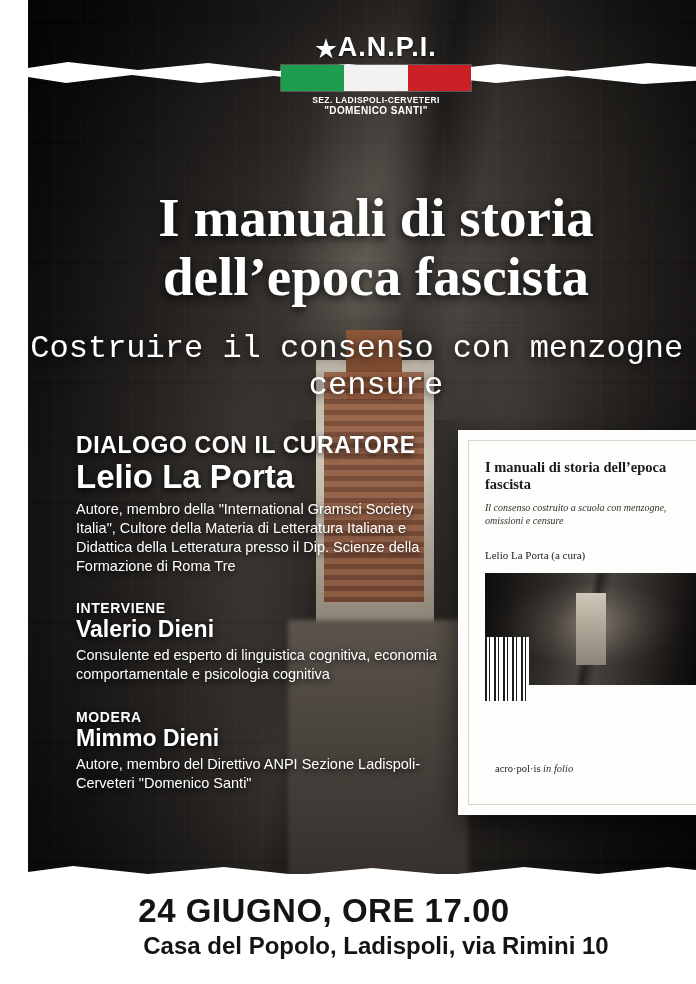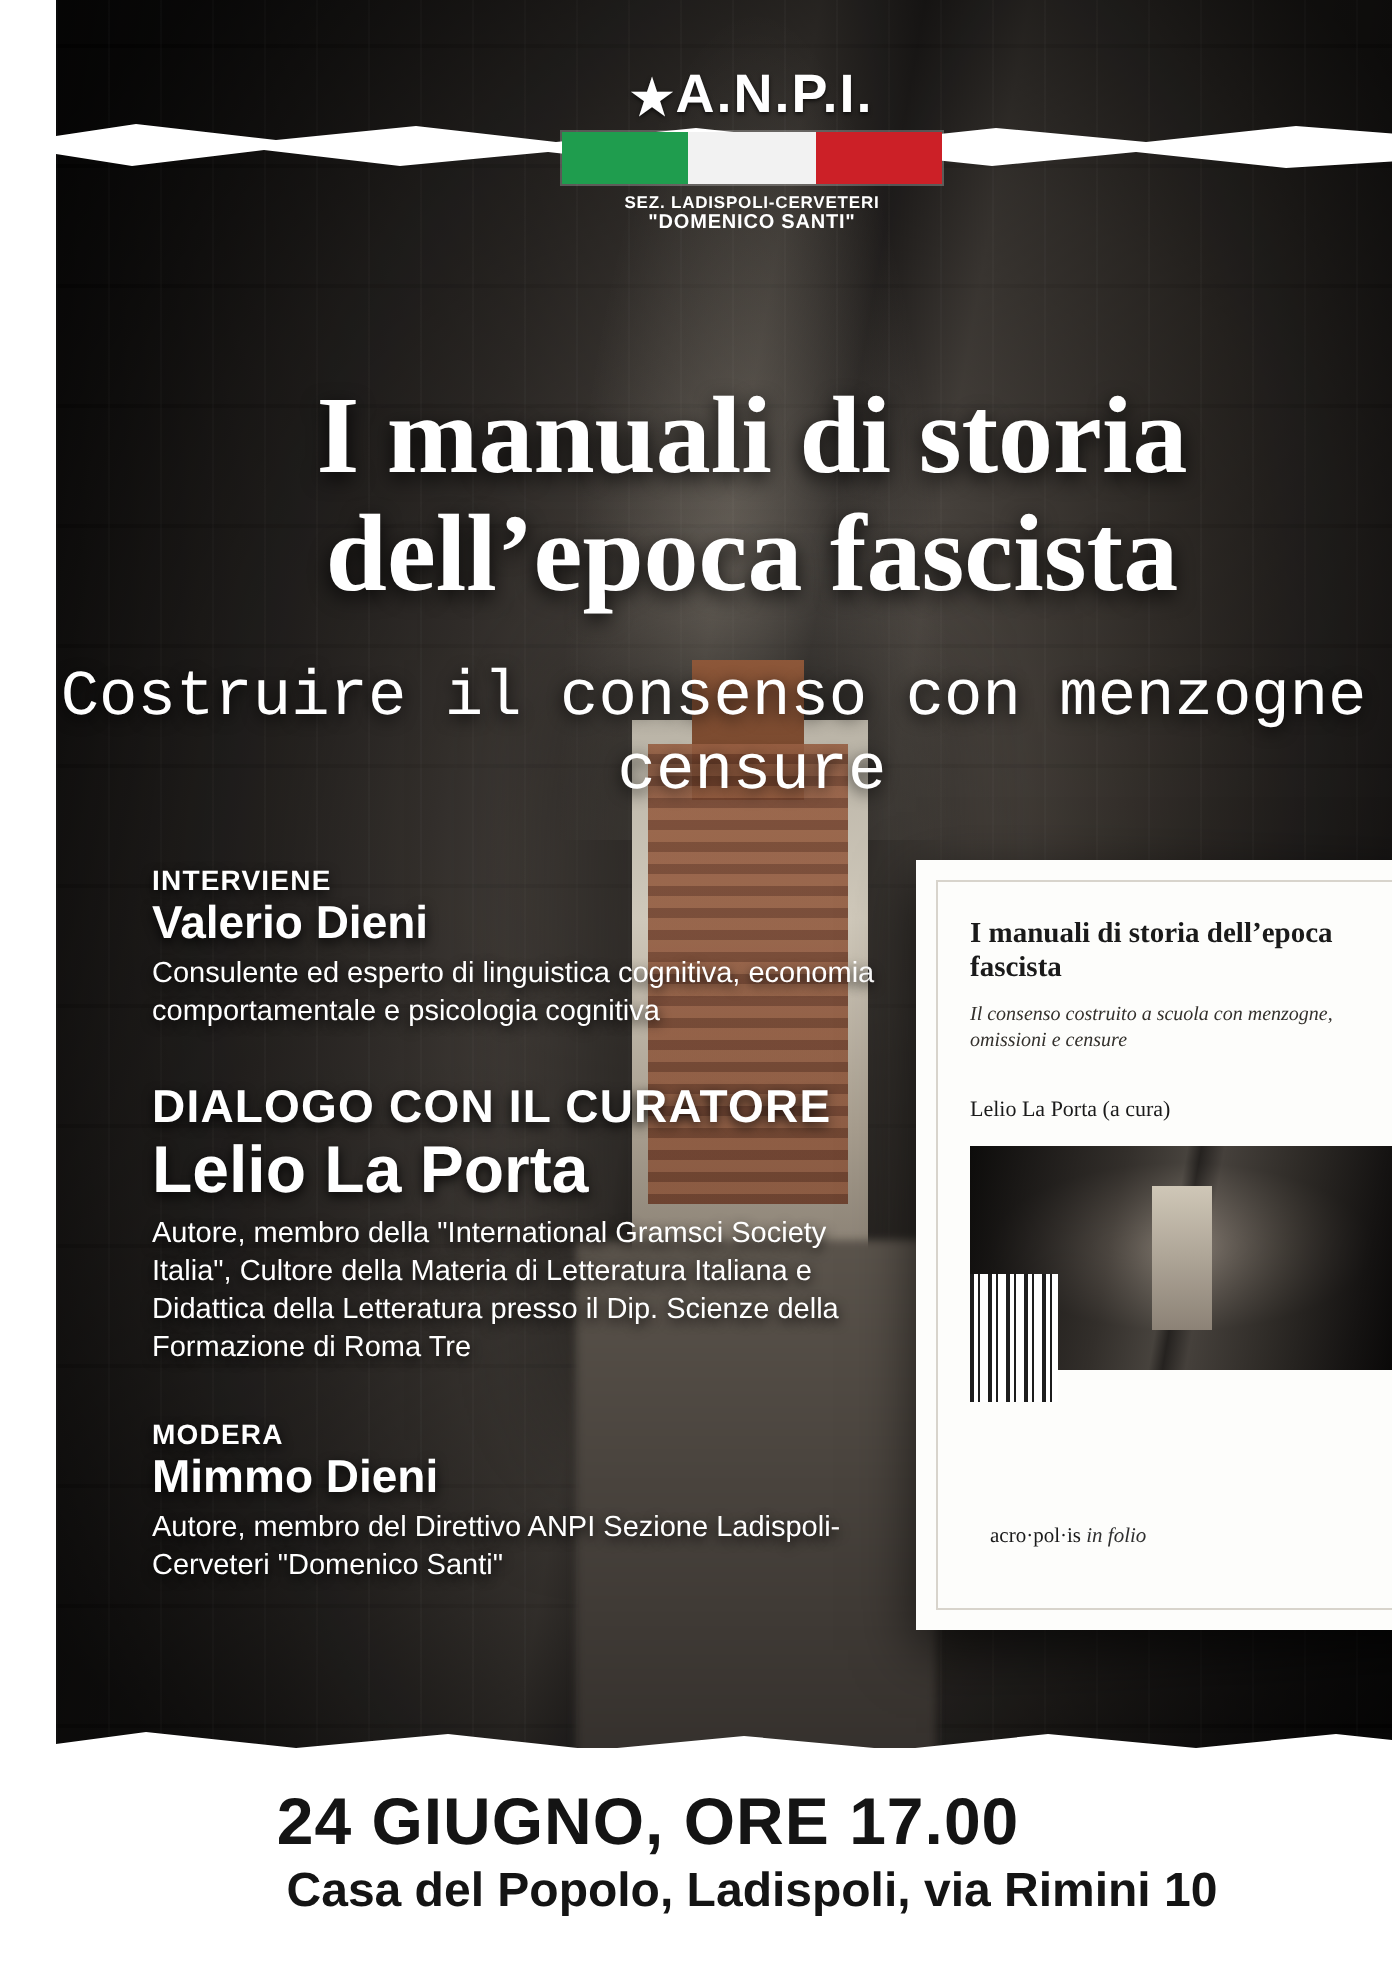--- a/index.html
+++ b/index.html
@@ -373,28 +373,28 @@
   </div>
 
   <div class="title">
     <div>I manuali di storia</div>
     <div>dell’epoca fascista</div>
   </div>
   <div class="subtitle">Costruire il consenso con menzogne e censure</div>
 
   <div class="credits">
     <div class="c-block">
+      <div class="c-role big">DIALOGO CON IL CURATORE</div>
+      <div class="c-name big">Lelio La Porta</div>
+      <div class="c-desc">Autore, membro della "International Gramsci Society Italia", Cultore della Materia di Letteratura Italiana e Didattica della Letteratura presso il Dip. Scienze della Formazione di Roma Tre</div>
+    </div>
+    <div class="c-block">
       <div class="c-role small">INTERVIENE</div>
       <div class="c-name mid">Valerio Dieni</div>
       <div class="c-desc">Consulente ed esperto di linguistica cognitiva, economia comportamentale e psicologia cognitiva</div>
-    </div>
-    <div class="c-block">
-      <div class="c-role big">DIALOGO CON IL CURATORE</div>
-      <div class="c-name big">Lelio La Porta</div>
-      <div class="c-desc">Autore, membro della "International Gramsci Society Italia", Cultore della Materia di Letteratura Italiana e Didattica della Letteratura presso il Dip. Scienze della Formazione di Roma Tre</div>
     </div>
     <div class="c-block">
       <div class="c-role small">MODERA</div>
       <div class="c-name mid">Mimmo Dieni</div>
       <div class="c-desc">Autore, membro del Direttivo ANPI Sezione Ladispoli-Cerveteri "Domenico Santi"</div>
     </div>
   </div>
 
   <div class="book">
     <div class="book-inner">

